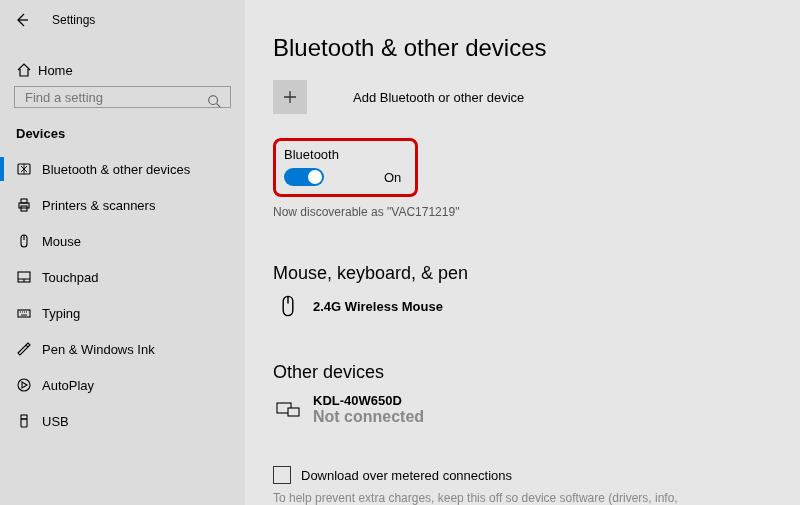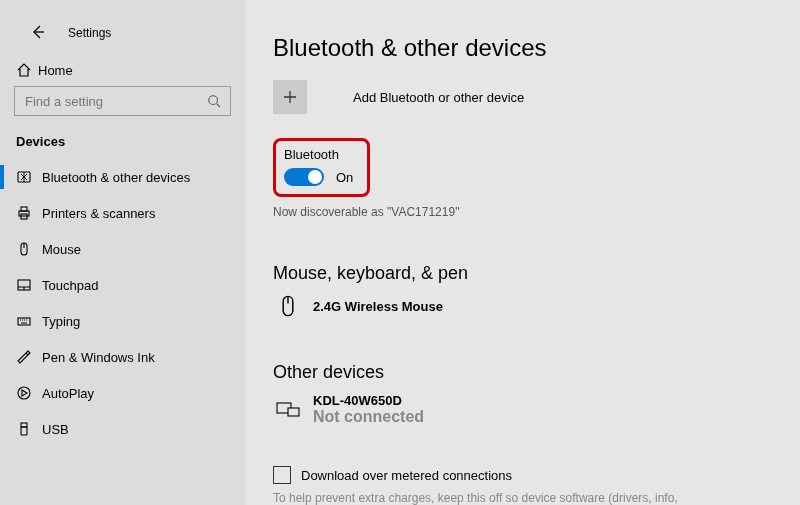--- a/index.html
+++ b/index.html
@@ -11,34 +11,34 @@
     background:#e6e6e6;
     overflow:hidden;
     position:relative;
   }
   .sidebar {
     position:absolute; left:0; top:0;
     width:245px; height:505px;
     background:#dcdcdc;
   }
   .header {
-    display:flex; align-items:flex-end;
-    height:40px; padding-left:30px;
+    display:flex; align-items:center;
+    height:40px; padding-left:14px;
   }
   .back { width:18px; }
   .title { margin-left:20px; font-size:12px; }
   .home-row {
     display:flex; align-items:flex-end;
     height:32px; padding-left:16px;
     margin-top:6px;
   }
   .home-row .icon { width:22px; display:flex; }
   .search-wrap { padding:8px 14px 0 14px; }
   .search {
-    width:100%; height:30px;
+    width:100%; height:22px;
     border:1px solid #9a9a9a;
     background:transparent;
     padding:0 30px 0 10px;
     font-size:13px; color:#0f766e;
     font-family:inherit;
   }
   .search-wrap { position:relative; }
   .search-icon { position:absolute; right:24px; top:16px; color:#555; }
   .category {
     font-weight:600; font-size:13px;
@@ -72,21 +72,21 @@
     color:#333; font-size:18px;
   }
   .add-label { margin-left:14px; font-size:13px; }
   .bt-block {
     border:3px solid #d20000;
     border-radius:8px;
     padding:6px 14px 8px 8px;
     display:inline-block;
   }
   .bt-label { font-size:13px; margin-bottom:6px; }
-  .toggle-row { display:flex; align-items:center; }
+  .toggle-row { display:flex; align-items:center;gap:48px; }
   .toggle {
     width:40px; height:18px; border-radius:10px;
     background:#0078d4; position:relative;
   }
   .toggle-knob {
     position:absolute; right:2px; top:2px;
     width:14px; height:14px; border-radius:50%;
     background:#fff;
   }
   .toggle-state { margin-left:12px; font-size:13px; }

